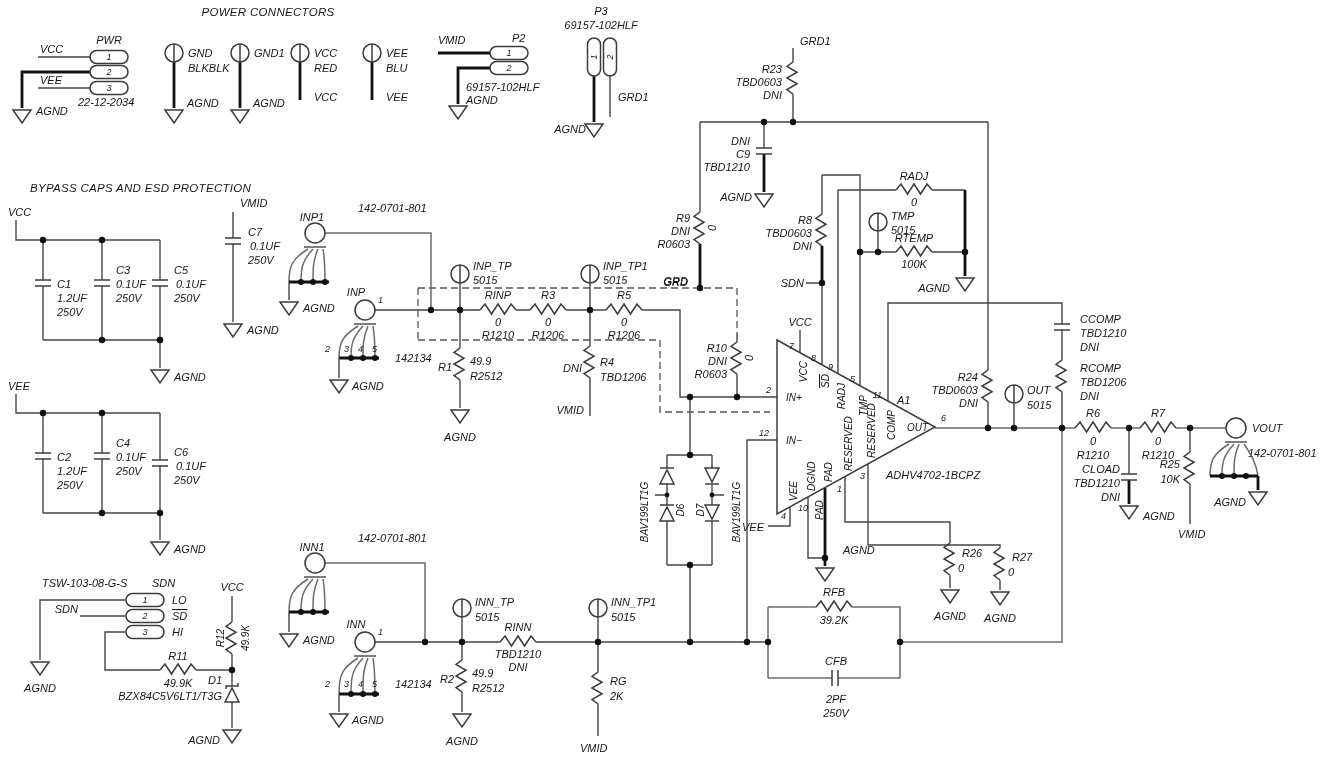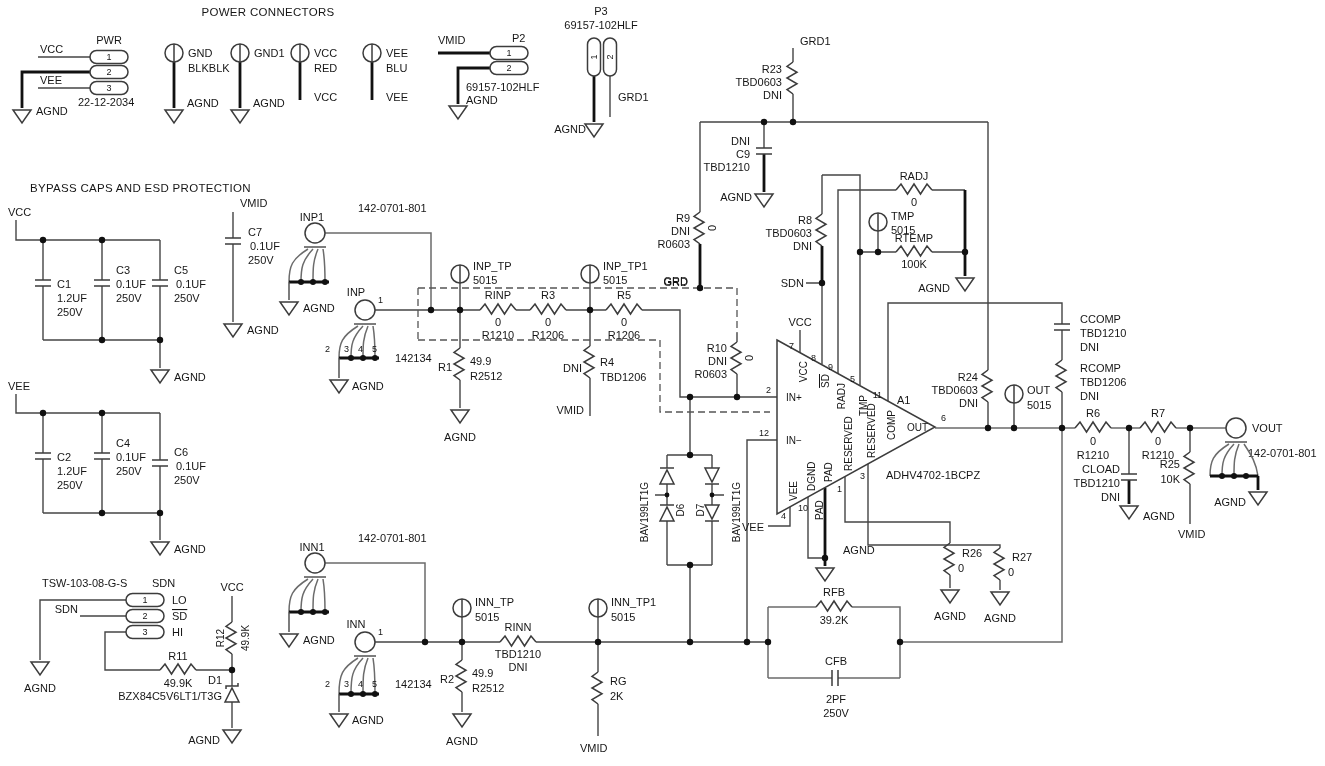--- a/index.html
+++ b/index.html
@@ -1,16 +1,16 @@
 <!DOCTYPE html>
 <html><head>
 <meta charset="utf-8">
 <style>
   html,body{margin:0;padding:0;background:#fff;}
-  .stage{width:1325px;height:766px;background:#fff;position:relative;overflow:hidden;}
+  .stage{width:1325px;height:766px;background:#fff;position:relative;overflow:hidden;font-style:italic;}
   svg text{font-family:"Liberation Sans","DejaVu Sans",sans-serif;font-size:11px;fill:#161616;}
   text.n{font-size:9px;}
   text.pn{font-size:10px;}
   text.ttl{font-size:11.5px;letter-spacing:.3px;}
   .ov{text-decoration:overline;}
   .w{stroke:#454545;stroke-width:1.4;fill:none;}
   .wg{stroke:#6b6b6b;stroke-width:1.5;fill:none;}
   .wb{stroke:#111;stroke-width:2.8;fill:none;}
   .wd{stroke:#555;stroke-width:1.3;fill:none;stroke-dasharray:7 4;}
   .sym{stroke:#3c3c3c;stroke-width:1.5;fill:none;}

